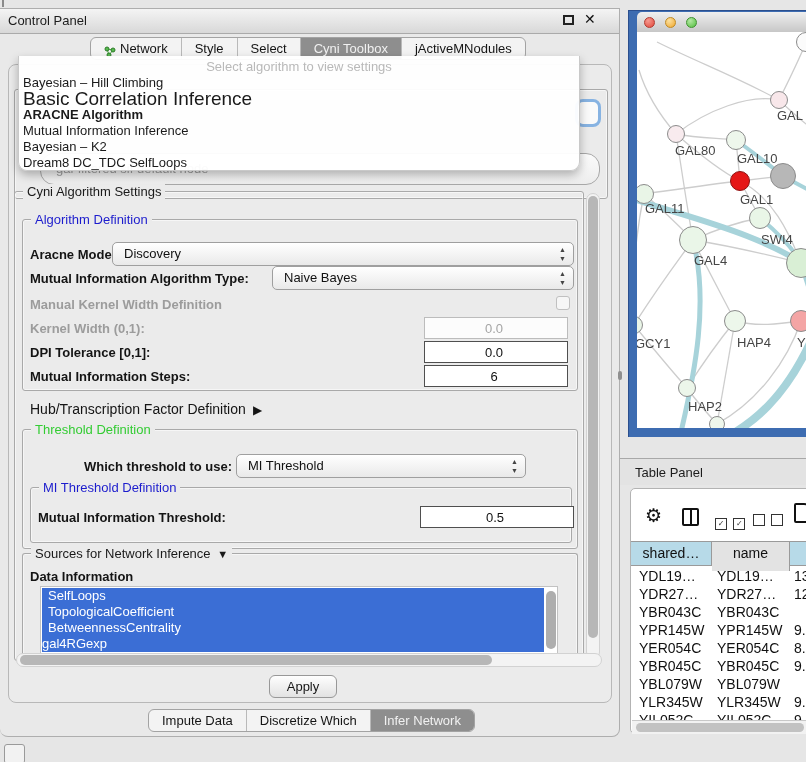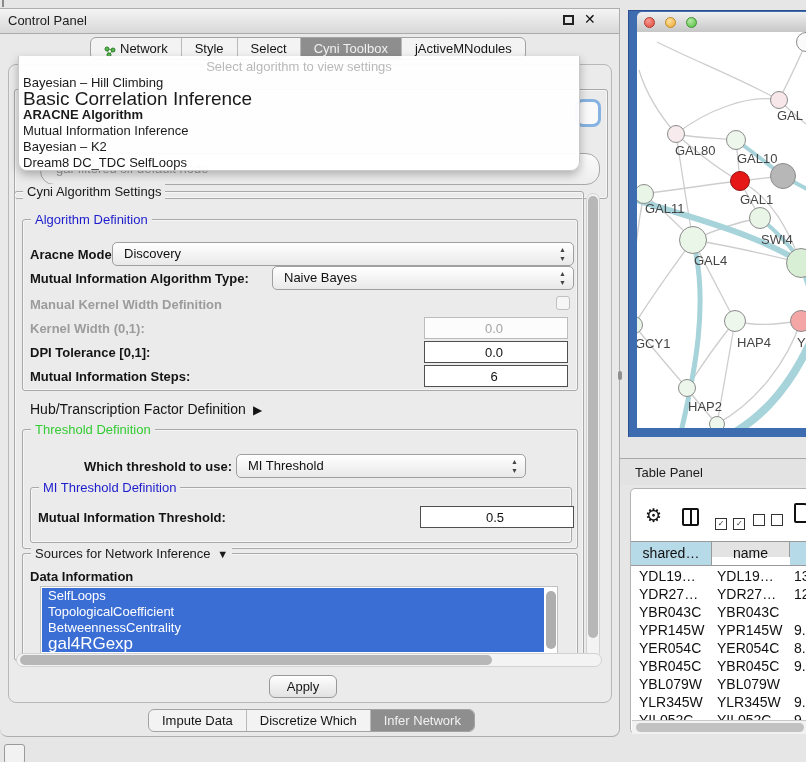--- a/index.html
+++ b/index.html
@@ -141,21 +141,21 @@
       <span class="gb-title">
         <span>Sources for Network Inference</span>
         <span style="font-size:11px;">&nbsp;▼</span>
       </span>
     </div>
     <span class="lbl" style="left:30px;top:560px;">Data Information</span>
     <div style="position:absolute;left:40px;top:577px;width:518px;height:71px;background:#fff;border:1px solid #c2c2c2;box-sizing:border-box;overflow:hidden;">
       <div style="position:absolute;left:1px;top:1px;width:502px;height:16px;background:#3b6ed5;color:#fff;font-size:13px;line-height:16px;padding-left:6px;box-sizing:border-box;">SelfLoops</div>
       <div style="position:absolute;left:1px;top:17px;width:502px;height:16px;background:#3b6ed5;color:#fff;font-size:13px;line-height:16px;padding-left:6px;box-sizing:border-box;">TopologicalCoefficient</div>
       <div style="position:absolute;left:1px;top:33px;width:502px;height:16px;background:#3b6ed5;color:#fff;font-size:13px;line-height:16px;padding-left:6px;box-sizing:border-box;">BetweennessCentrality</div>
-      <div style="position:absolute;left:1px;top:49px;width:502px;height:16px;background:#3b6ed5;color:#fff;font-size:17px;line-height:16px;padding-left:6px;box-sizing:border-box;">gal4RGexp</div>
+      <div style="position:absolute;left:1px;top:49px;width:502px;height:16px;background:#3b6ed5;color:#fff;font-size:13px;line-height:16px;box-sizing:border-box;">gal4RGexp</div>
       <div class="scroll-thumb" style="left:505px;top:4px;width:10px;height:58px;background:#aeaeae;"></div>
     </div>
 
     <div class="scroll-track" style="left:586px;top:184px;width:14px;height:466px;">
       <div class="scroll-thumb" style="left:1px;top:2px;width:10px;height:442px;"></div>
     </div>
     <div class="scroll-track" style="left:16px;top:644px;width:586px;height:14px;">
       <div class="scroll-thumb" style="left:3px;top:1px;width:472px;height:10px;"></div>
     </div>
 
@@ -270,21 +270,21 @@
       <span style="display:inline-block;width:10px;height:10px;border:1.5px solid #333;font-size:8px;line-height:10px;text-align:center;color:#333;margin-left:2px;">✓</span>
     </span>
     <span style="position:absolute;left:122px;top:23px;">
       <span style="display:inline-block;width:10px;height:10px;border:1.5px solid #333;"></span>
       <span style="display:inline-block;width:10px;height:10px;border:1.5px solid #333;margin-left:2px;"></span>
     </span>
     <span style="position:absolute;left:163px;top:14px;width:16px;height:20px;border:2px solid #111;border-radius:2px 6px 2px 2px;box-sizing:border-box;"></span>
 
     <div style="position:absolute;left:0;top:52px;width:180px;height:25px;border-top:1px solid #9a9a9a;border-bottom:1px solid #9a9a9a;box-sizing:border-box;">
       <div class="cell" style="left:0;top:0;width:81px;height:23px;background:#b7dae8;border-right:1px solid #9a9a9a;text-align:center;line-height:23px;box-sizing:border-box;">shared…</div>
-      <div class="cell" style="left:81px;top:0;width:78px;height:15px;background:#e3e3e3;border-right:1px solid #9a9a9a;text-align:center;line-height:23px;box-sizing:border-box;">name</div>
+      <div class="cell" style="left:81px;top:0;width:78px;height:29px;background:#e3e3e3;border-right:1px solid #9a9a9a;text-align:center;line-height:23px;box-sizing:border-box;">name</div>
       <div class="cell" style="left:159px;top:0;width:21px;height:23px;background:#b7dae8;text-align:center;line-height:23px;overflow:hidden;padding-left:16px;box-sizing:border-box;">A</div>
     </div>
 
     <div style="position:absolute;left:0;top:77px;width:180px;height:154px;overflow:hidden;">
       <div class="cell" style="left:8px;top:2px;">YDL19…</div>
       <div class="cell" style="left:86px;top:2px;">YDL19…</div>
       <div class="cell" style="left:163px;top:2px;">13</div>
       <div class="cell" style="left:8px;top:20px;">YDR27…</div>
       <div class="cell" style="left:86px;top:20px;">YDR27…</div>
       <div class="cell" style="left:163px;top:20px;">12</div>

